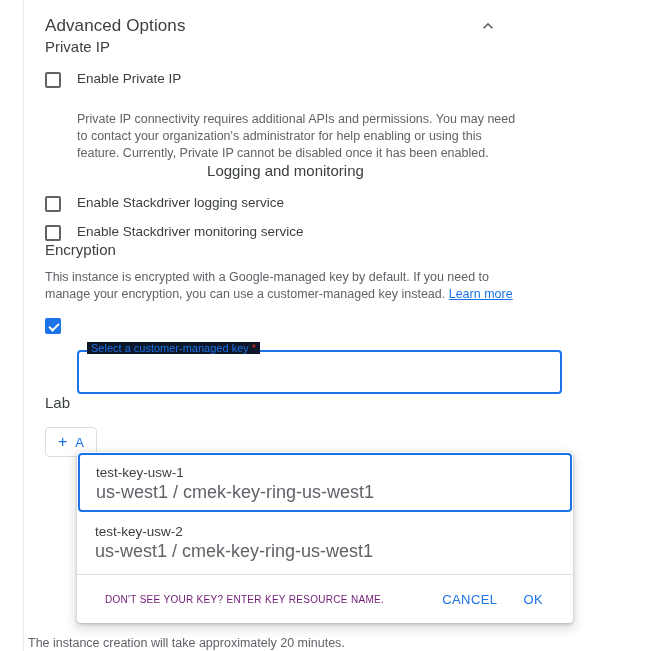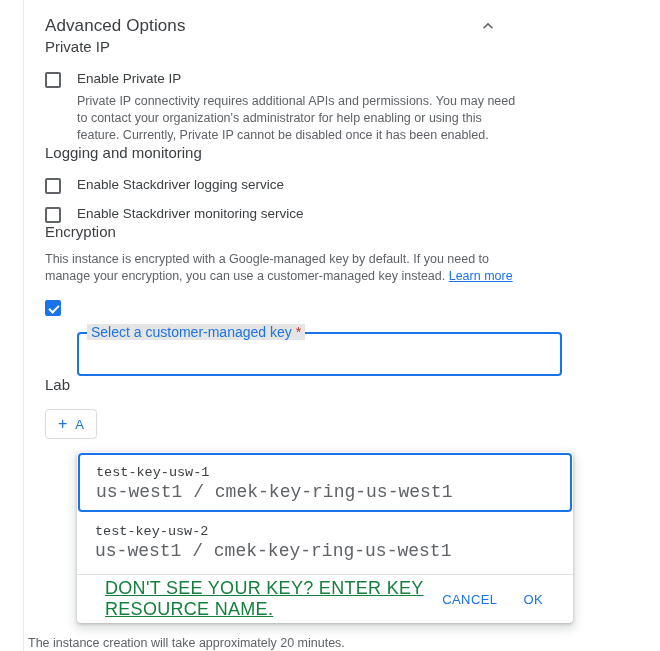--- a/index.html
+++ b/index.html
@@ -68,21 +68,21 @@
   .collapse-btn svg { display: block; }
 
   h3.block-title {
     font-size: 15px;
     font-weight: 500;
     color: #3c4043;
     margin: 0;
     padding: 0;
   }
   .gap-private-ip { margin-top: 40px; }
-  .gap-logging { margin-top: 44px; }
+  .gap-logging { margin-top: 44px; text-align: center; }
   .gap-encryption { margin-top: 44px; }
   .gap-labels { margin-top: 40px; }
 
   .checkrow {
     display: flex;
     align-items: flex-start;
     margin-top: 16px;
   }
   .cbox {
     width: 16px;
@@ -115,21 +115,21 @@
   .checklabel {
     font-size: 13.5px;
     color: #3c4043;
     line-height: 16px;
   }
   .helptext {
     font-size: 12.5px;
     color: #5f6368;
     line-height: 17px;
     margin-left: 32px;
-    margin-top: 5px;
+    margin-top: 23px;
     max-width: 500px;
   }
   .encryption-desc {
     font-size: 12.5px;
     color: #5f6368;
     line-height: 17px;
     margin-top: 11px;
     max-width: 510px;
   }
   .link {
@@ -155,23 +155,23 @@
     height: 44px;
     border: 2px solid #1a73e8;
     border-radius: 4px;
     box-sizing: border-box;
     background: #fff;
   }
   .select-label {
     position: absolute;
     left: 10px;
     top: -8px;
-    background: #e5e5e5;
+    background: #0f172a;
     padding: 0 4px;
-    font-size: 14px;
+    font-size: 11px;
     color: #1a73e8;
     white-space: nowrap;
     z-index: 6;
   }
   .select-label .req { color: #d93025; }
 
   
   .add-btn {
     display: inline-flex;
     align-items: center;
@@ -212,21 +212,20 @@
     border-radius: 4px;
     box-shadow: 0 1px 3px rgba(60,64,67,.3), 0 4px 8px 3px rgba(60,64,67,.15);
     z-index: 10;
     box-sizing: border-box;
     overflow: hidden;
   }
   .dd-option {
     padding: 9px 18px 10px 18px;
     box-sizing: border-box;
     cursor: pointer;
-    font-family: Liberation Mono, monospace;
   }
   .dd-option.selected {
     border: 2px solid #1a73e8;
     border-radius: 4px;
     margin: 1px;
     padding: 8px 16px 9px 16px;
   }
   .dd-title {
     font-size: 13.5px;
     color: #3c4043;
@@ -244,26 +243,25 @@
     margin: 4px 0 0 0;
   }
   .dd-footer {
     display: flex;
     align-items: center;
     height: 48px;
     padding: 0 16px 0 28px;
     box-sizing: border-box;
   }
   .dd-footer-text {
-    font-size: 18px;
-    font-weight: 500;
-    color: #15803d;
+    font-size: 10px;
+    font-weight: 500;
+    color: #701a75;
     letter-spacing: 0.3px;
     flex: 1;
-    text-decoration: underline;
   }
   .dd-action {
     font-size: 13px;
     font-weight: 500;
     color: #1a73e8;
     text-transform: uppercase;
     padding: 6px 10px;
     cursor: pointer;
     letter-spacing: 0.4px;
   }

